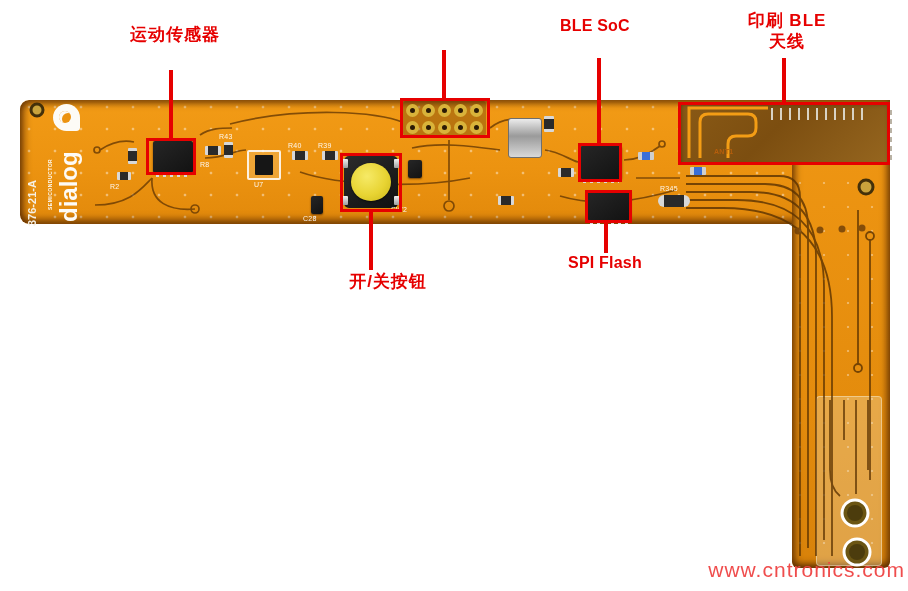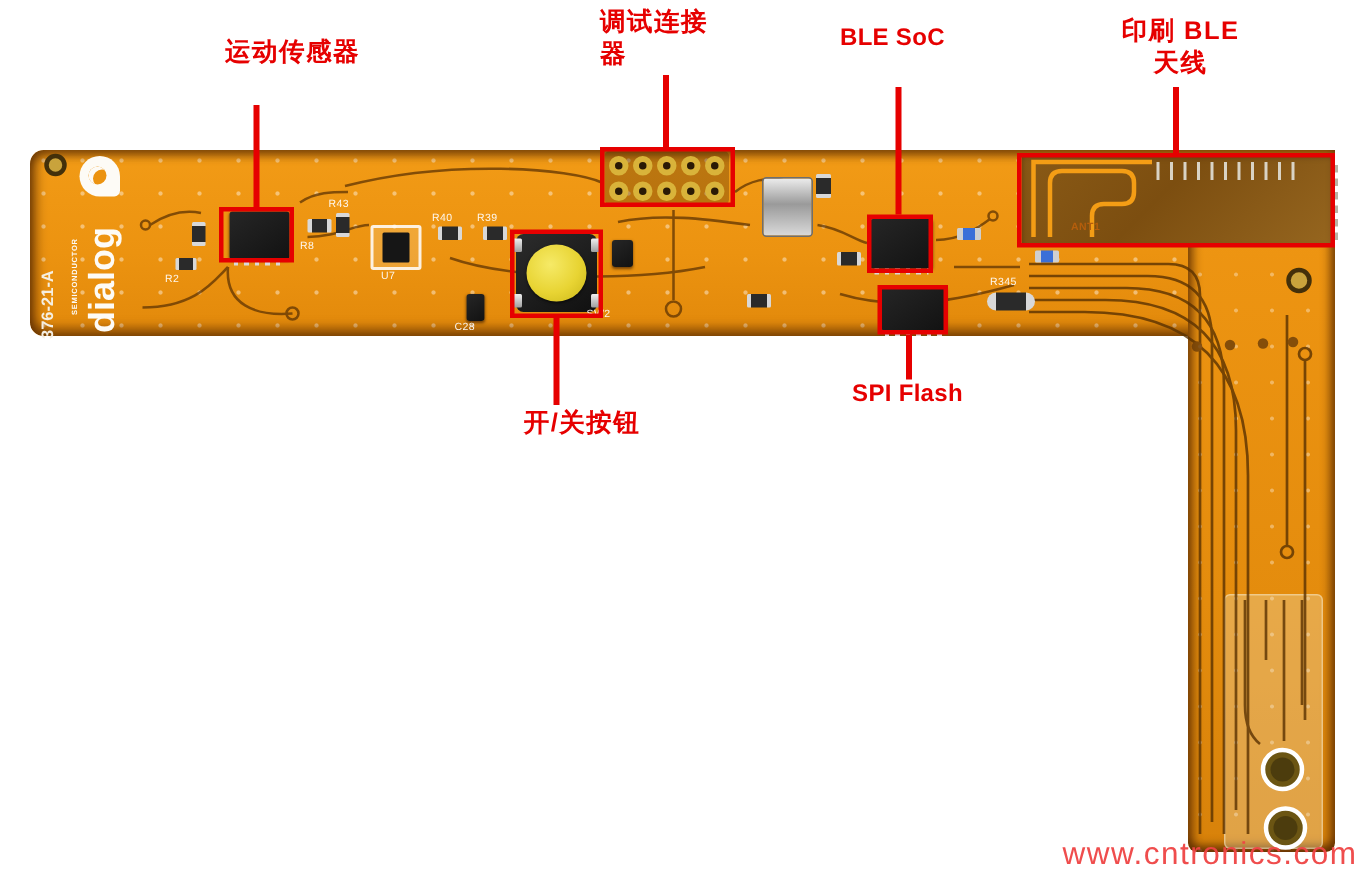--- a/index.html
+++ b/index.html
@@ -233,26 +233,22 @@
   <div class="hl" style="left:585px; top:190px; width:47px; height:33px;"></div>
   <div class="hl" style="left:678px; top:102px; width:212px; height:63px;"></div>
 
   <div class="leader" style="left:169px; top:70px; height:68px;"></div>
   <div class="leader" style="left:442px; top:50px; height:48px;"></div>
   <div class="leader" style="left:597px; top:58px; height:85px;"></div>
   <div class="leader" style="left:782px; top:58px; height:44px;"></div>
   <div class="leader" style="left:604px; top:223px; height:30px;"></div>
   <div class="leader" style="left:369px; top:212px; height:58px;"></div>
 
-  <div class="ann center" style="left:110px; top:24px; width:130px;text-align:right;">
+  <div class="ann center" style="left:110px; top:24px; width:130px;">
     <div class="zh">运动传感器</div>
-  </div>
-  <div class="ann" style="left:400px; top:4px; width:100px;">
-    <div class="zh">调试连接</div>
-    <div class="zh">器</div>
   </div>
   <div class="ann" style="left:560px; top:16px; width:110px;">
     <div class="en">BLE SoC</div>
   </div>
   <div class="ann center" style="left:742px; top:10px; width:90px;">
     <div class="zh">印刷 BLE</div>
     <div class="zh">天线</div>
   </div>
   <div class="ann center" style="left:550px; top:253px; width:110px;">
     <div class="en">SPI Flash</div>

